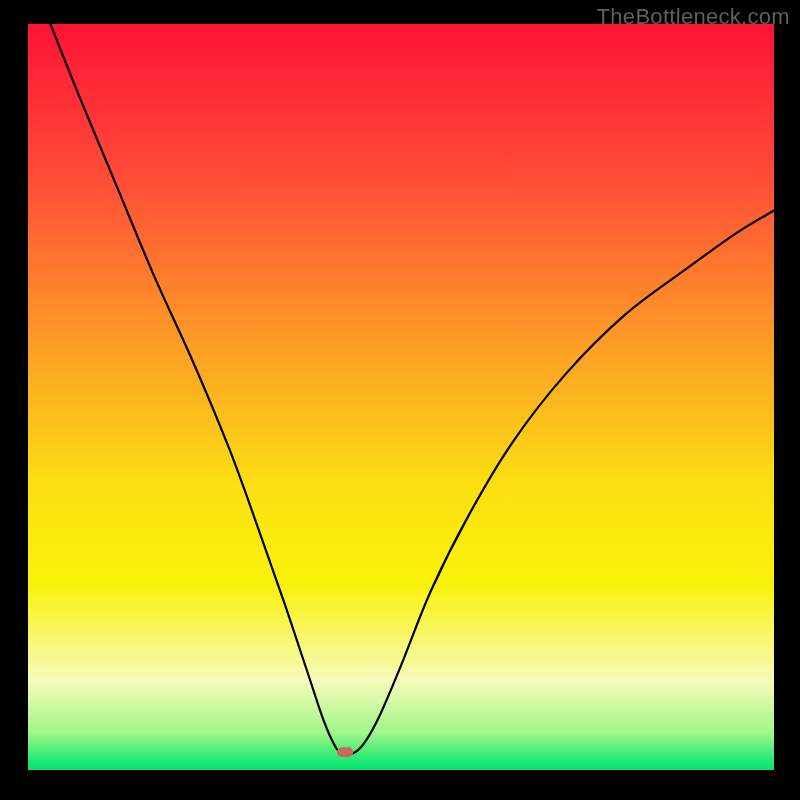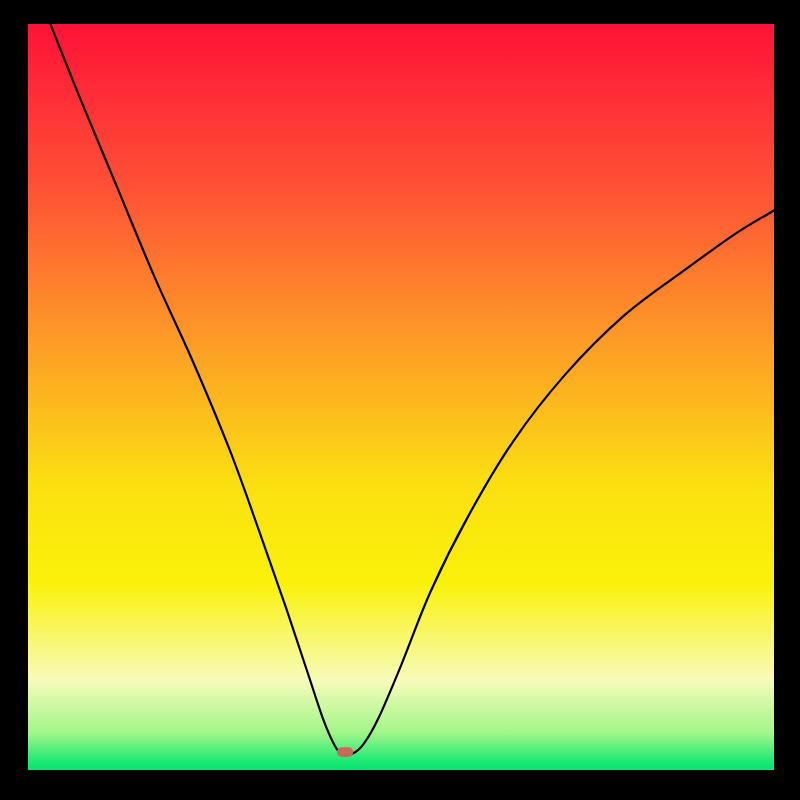--- a/index.html
+++ b/index.html
@@ -36,20 +36,21 @@
     background: #000000;
   }
   svg {
     display: block;
   }
 </style>
 </head>
 <body>
 
 <div class="outer">
+  <div class="watermark">TheBottleneck.com</div>
   <div class="plot-frame">
     <svg id="plot-svg" width="746" height="746" viewBox="0 0 746 746">
       <defs>
         <linearGradient id="bg-grad" x1="0" y1="0" x2="0" y2="1">
             <stop offset="0.00%" stop-color="#ff1237"></stop>
             <stop offset="22.00%" stop-color="#ff5136"></stop>
             <stop offset="42.00%" stop-color="#fd9a27"></stop>
             <stop offset="62.00%" stop-color="#fbe011"></stop>
             <stop offset="75.00%" stop-color="#faf20a"></stop>
             <stop offset="88.00%" stop-color="#f7fbba"></stop>

